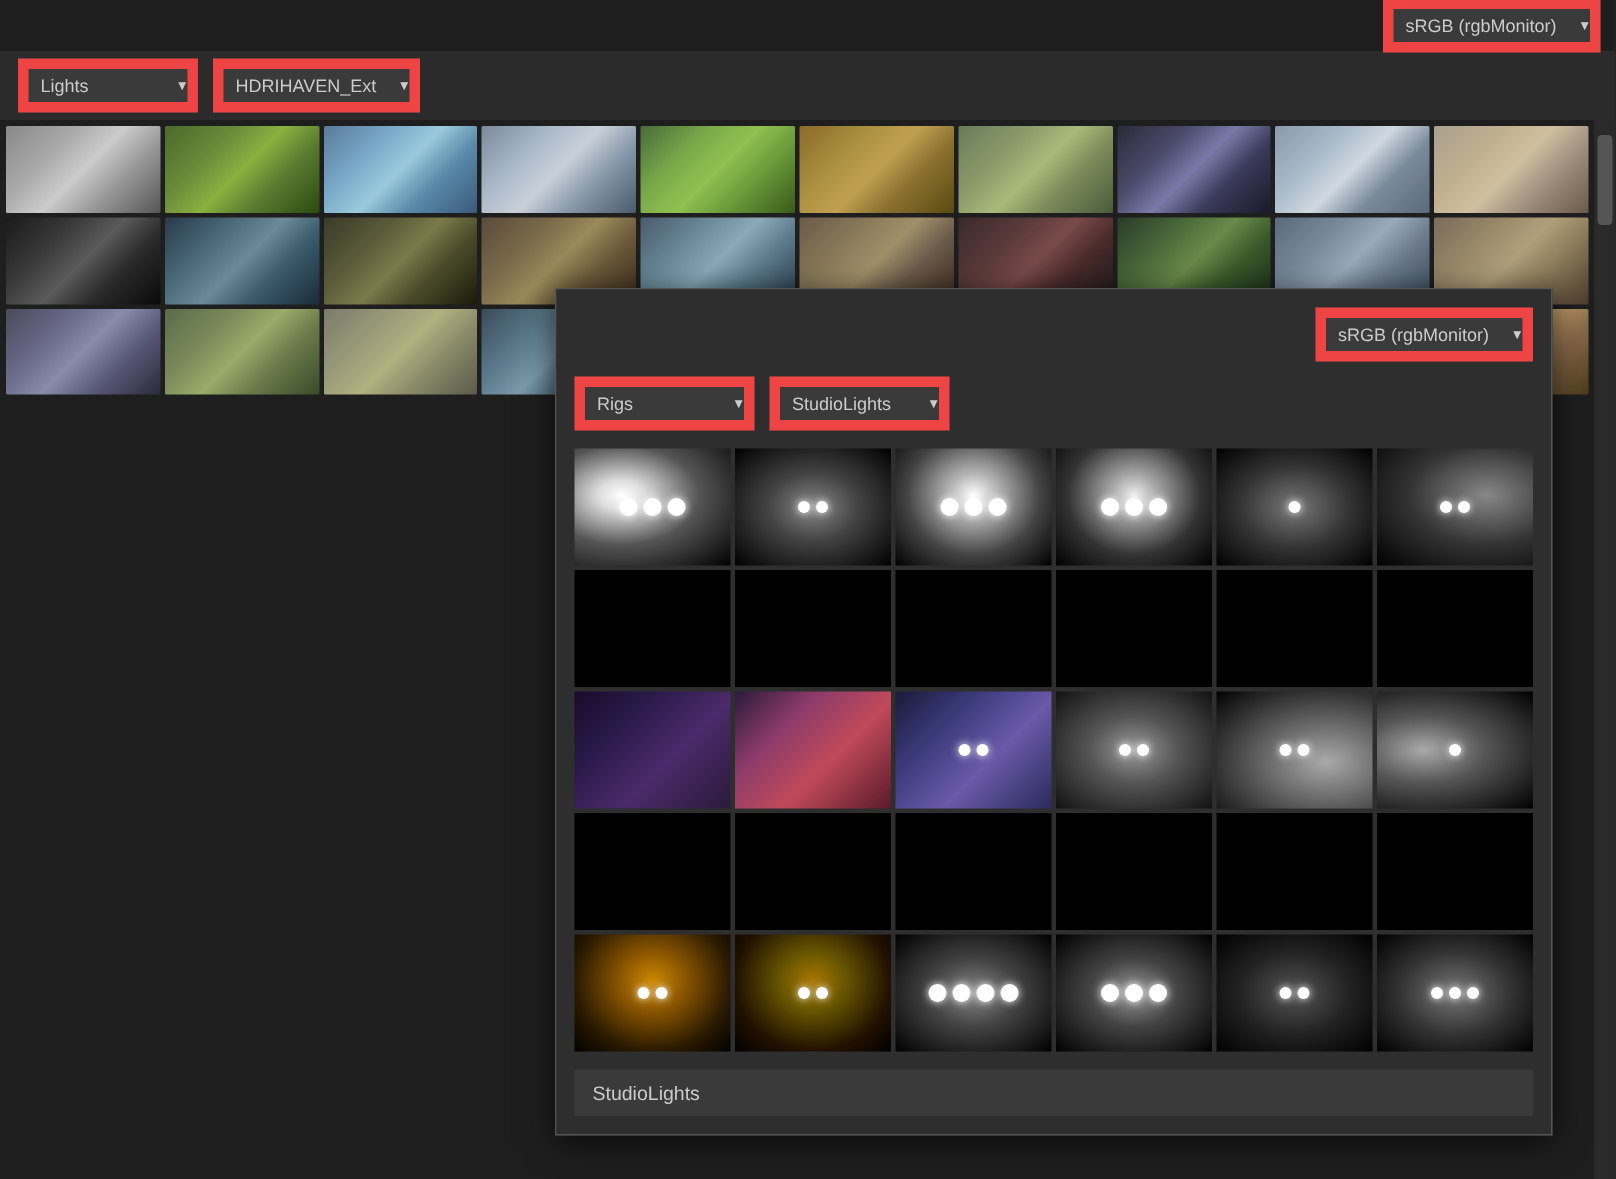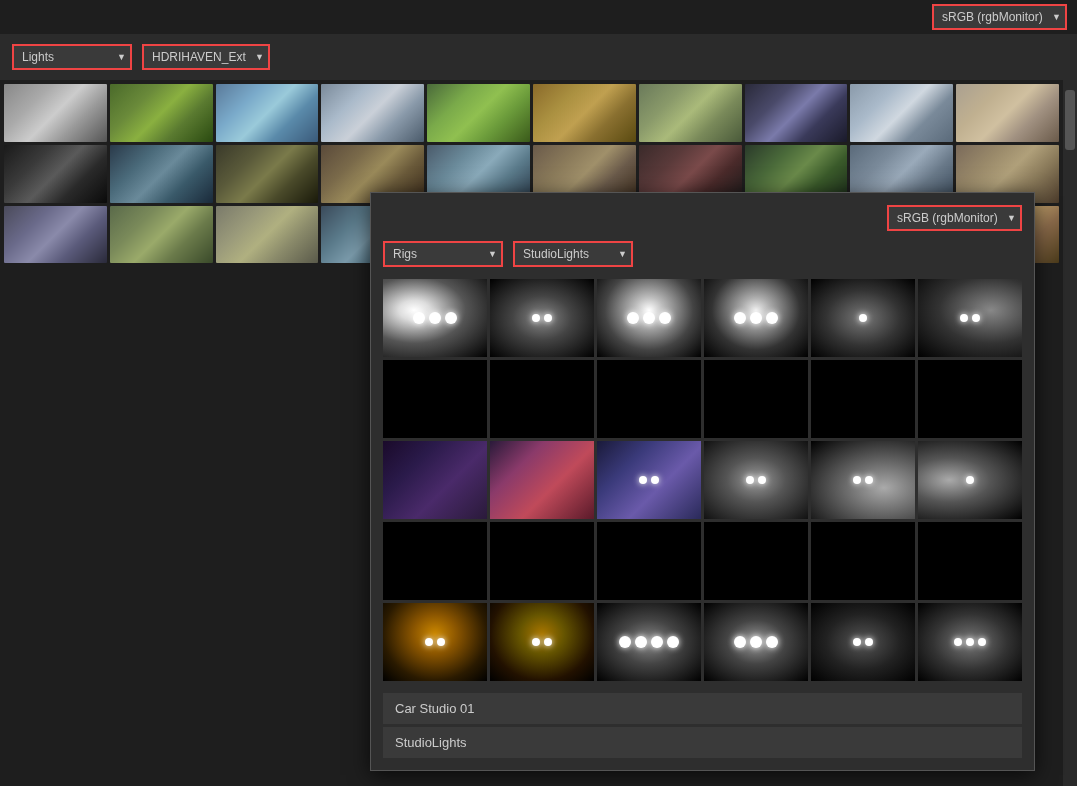--- a/index.html
+++ b/index.html
@@ -242,21 +242,21 @@
     .dropdown-container .arrow {
       position: absolute;
       right: 6px;
       pointer-events: none;
       font-size: 9px;
       color: #ccc;
     }
     .dropdown-container select {
       background: #3a3a3a;
       color: #ccc;
-      border: 2px solid #ef4444;
+      border: 7px solid #ef4444;
       padding: 4px 22px 4px 8px;
       font-size: 12px;
       cursor: pointer;
       appearance: none;
       min-width: 120px;
     }
 
     
     .sl-dots {
       position: absolute;
@@ -500,17 +500,16 @@
       <div class="preset-thumb sl-30">
         <div class="sl-dots">
           <div class="sl-dot"></div>
           <div class="sl-dot"></div>
           <div class="sl-dot"></div>
         </div>
       </div>
     </div>
 
     <div class="presets-list">
-      <div class="preset-list-item">Car Studio 01</div>
       <div class="preset-list-item">StudioLights</div>
     </div>
   </div>
 </div>
 
 </body></html>

